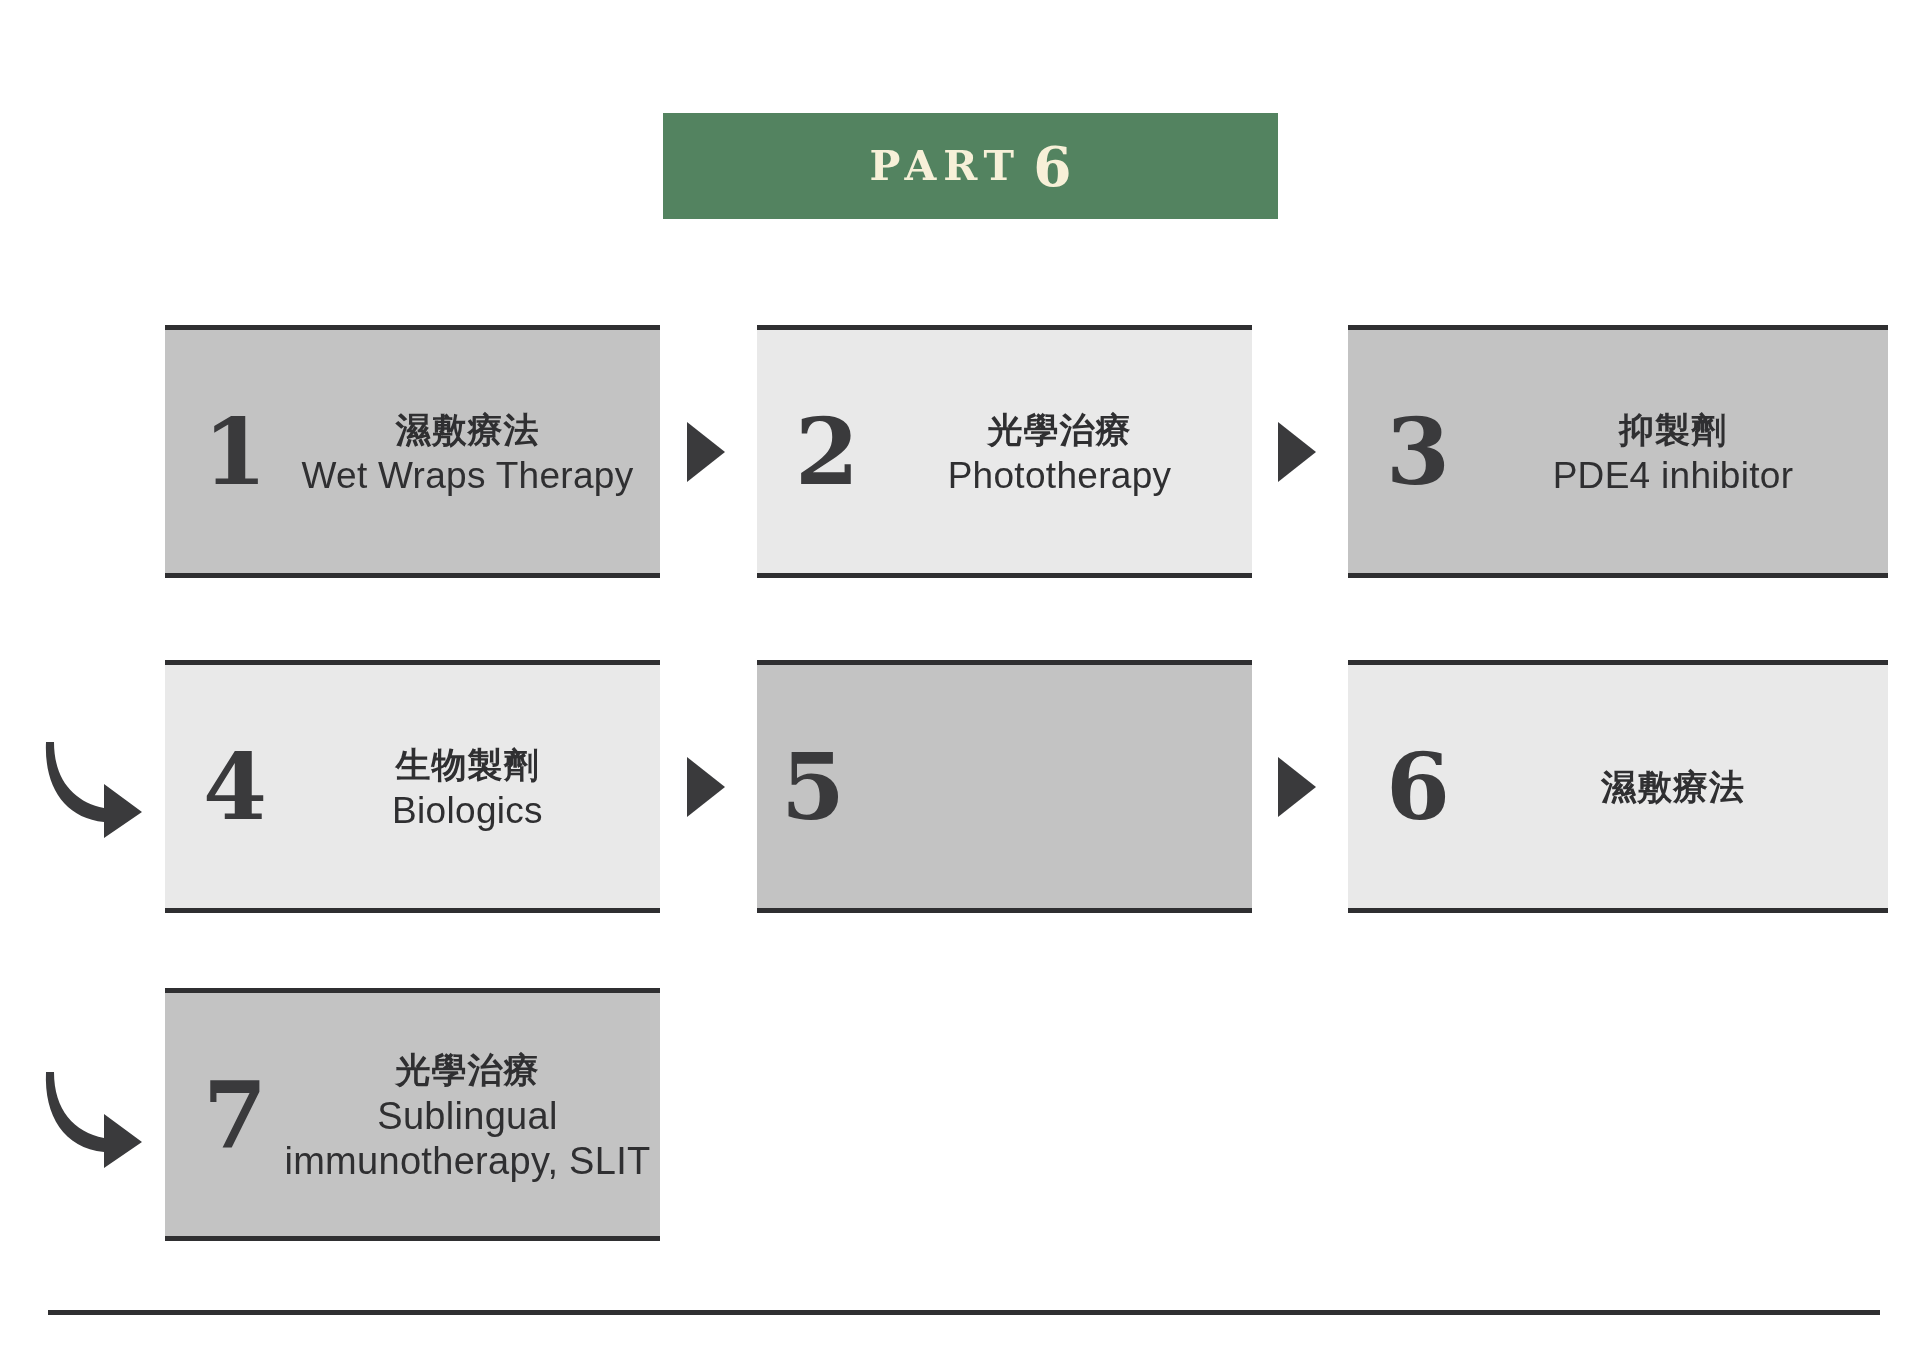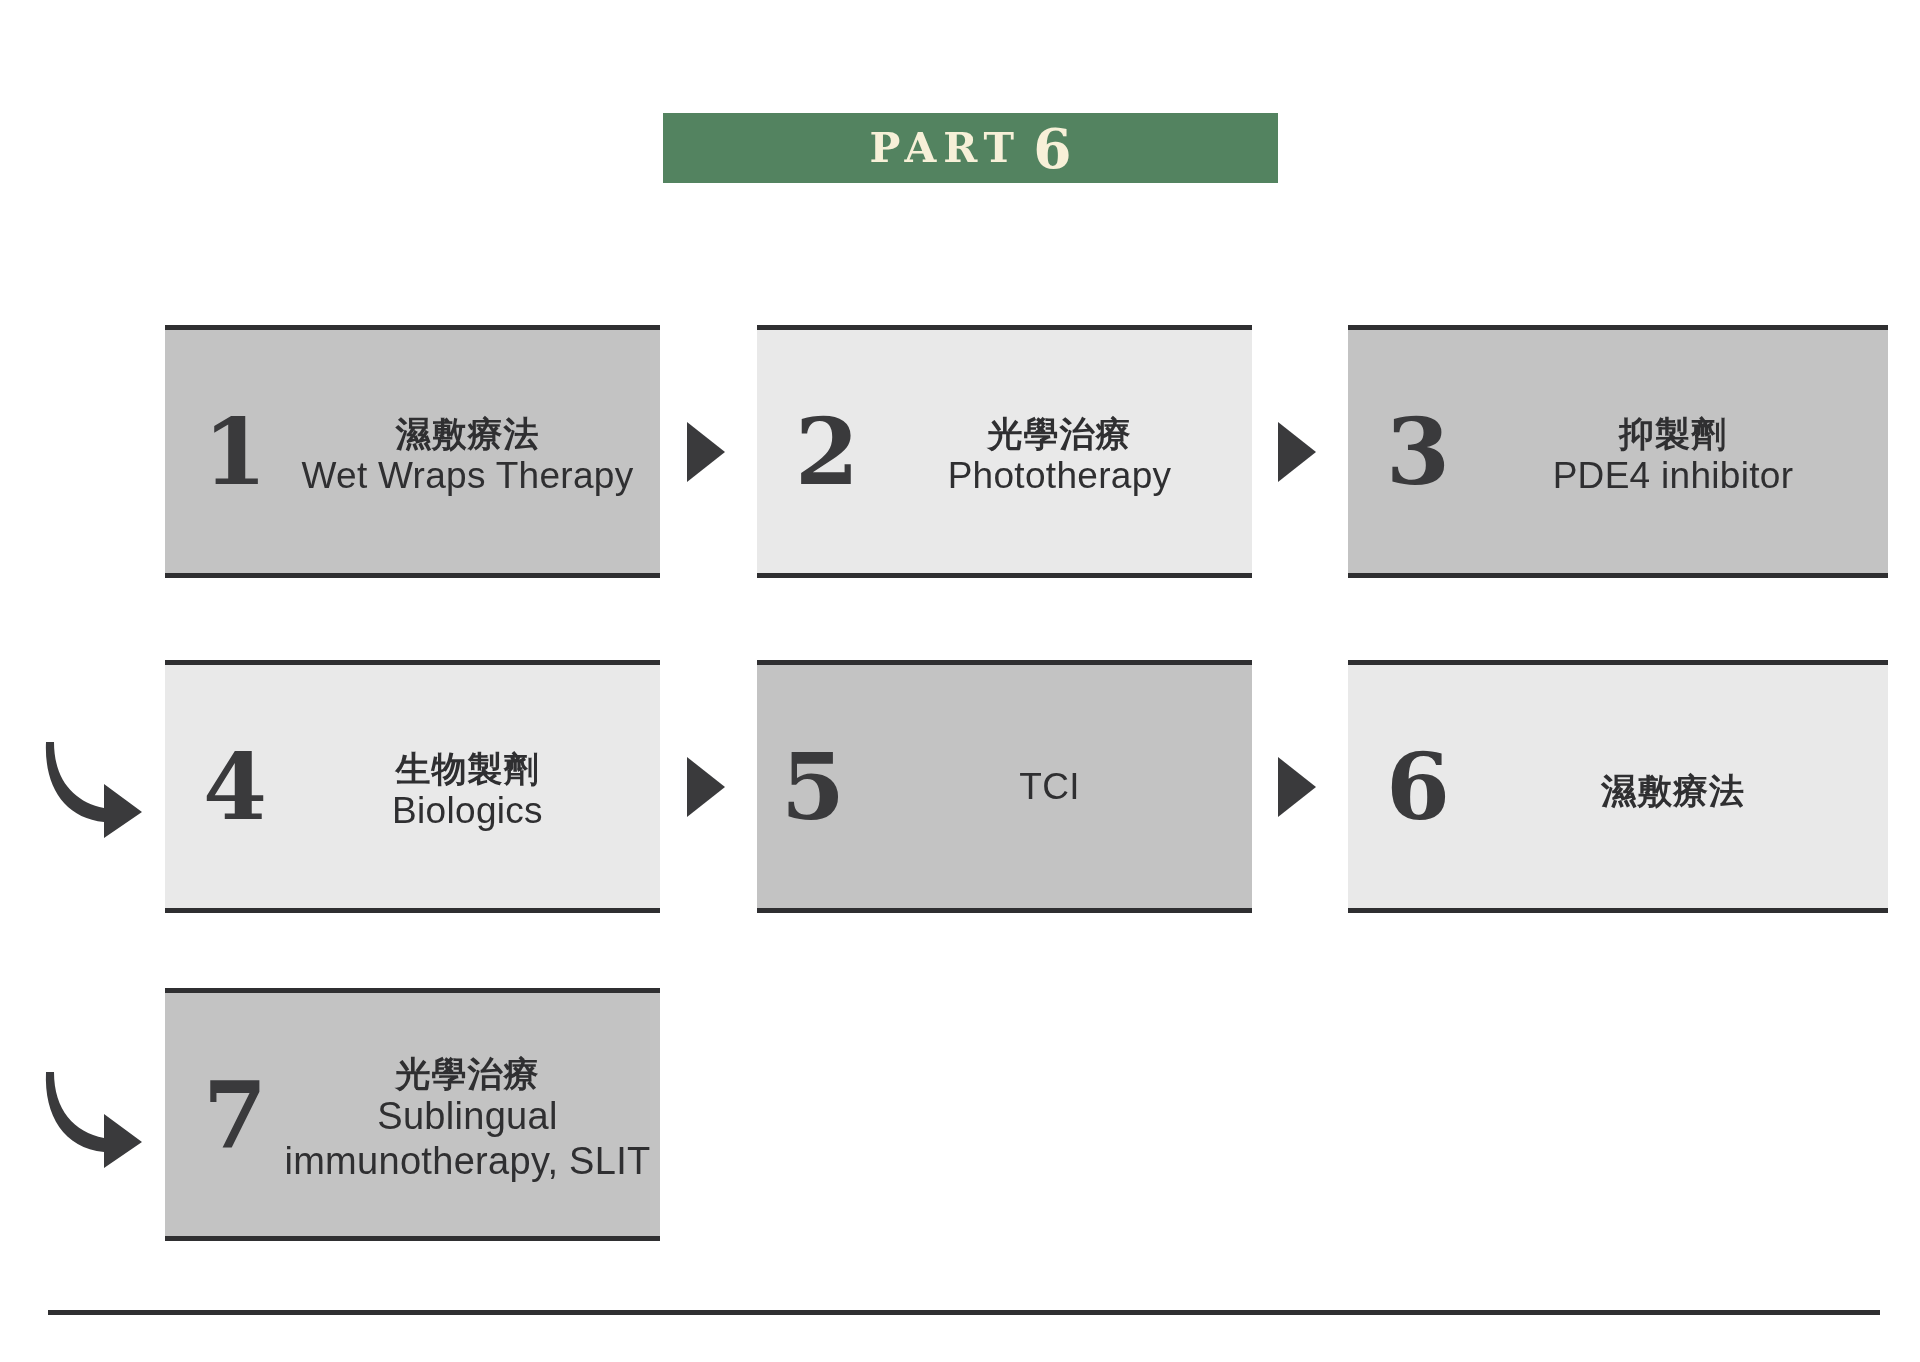--- a/index.html
+++ b/index.html
@@ -14,21 +14,21 @@
     font-family: "Liberation Sans", sans-serif;
     overflow: hidden;
   }
 
   
   #header-banner {
     position: absolute;
     left: 663px;
     top: 113px;
     width: 615px;
-    height: 70px;
+    height: 106px;
     background: #538360;
     display: flex;
     align-items: center;
     justify-content: center;
   }
   #header-banner .part-word {
     color: #F7F0D8;
     font-family: "DejaVu Serif", serif;
     font-weight: bold;
     font-size: 41px;
@@ -66,21 +66,21 @@
     text-align: center;
   }
   .step-text {
     flex: 1 1 auto;
     text-align: center;
     color: #2f2f31;
     line-height: 1.18;
     padding-right: 6px;
   }
   .step-cn {
-    font-family: Liberation Sans, sans-serif;
+    font-family: Liberation Mono, monospace;
     font-weight: bold;
     font-size: 35px;
     letter-spacing: 1px;
     display: block;
     margin-top: 8px;
   }
   .step-en {
     font-family: "Liberation Sans", sans-serif;
     font-weight: normal;
     font-size: 37px;
@@ -177,21 +177,20 @@
   <div class="step-num">4</div>
   <div class="step-text">
     <span class="step-cn">生物製劑</span>
     <span class="step-en">Biologics</span>
   </div>
 </div>
 
 <div class="step-box shade-dark" id="box-5">
   <div class="step-num">5</div>
   <div class="step-text">
-    <span class="step-en">TCI</span>
   </div>
 </div>
 
 <div class="step-box shade-light" id="box-6">
   <div class="step-num">6</div>
   <div class="step-text">
     <span class="step-cn">濕敷療法</span>
   </div>
 </div>
 

